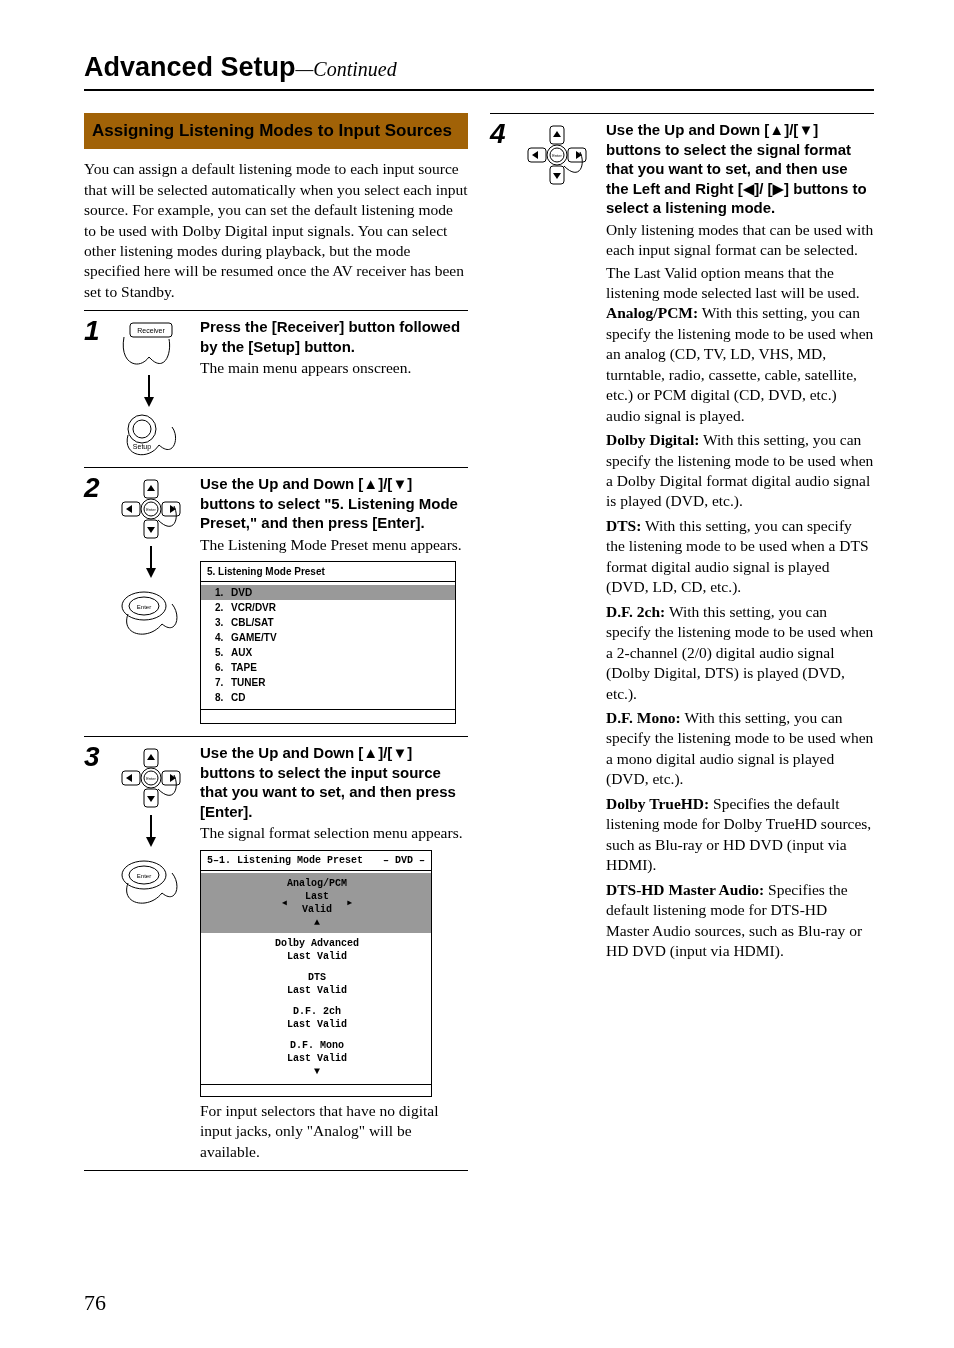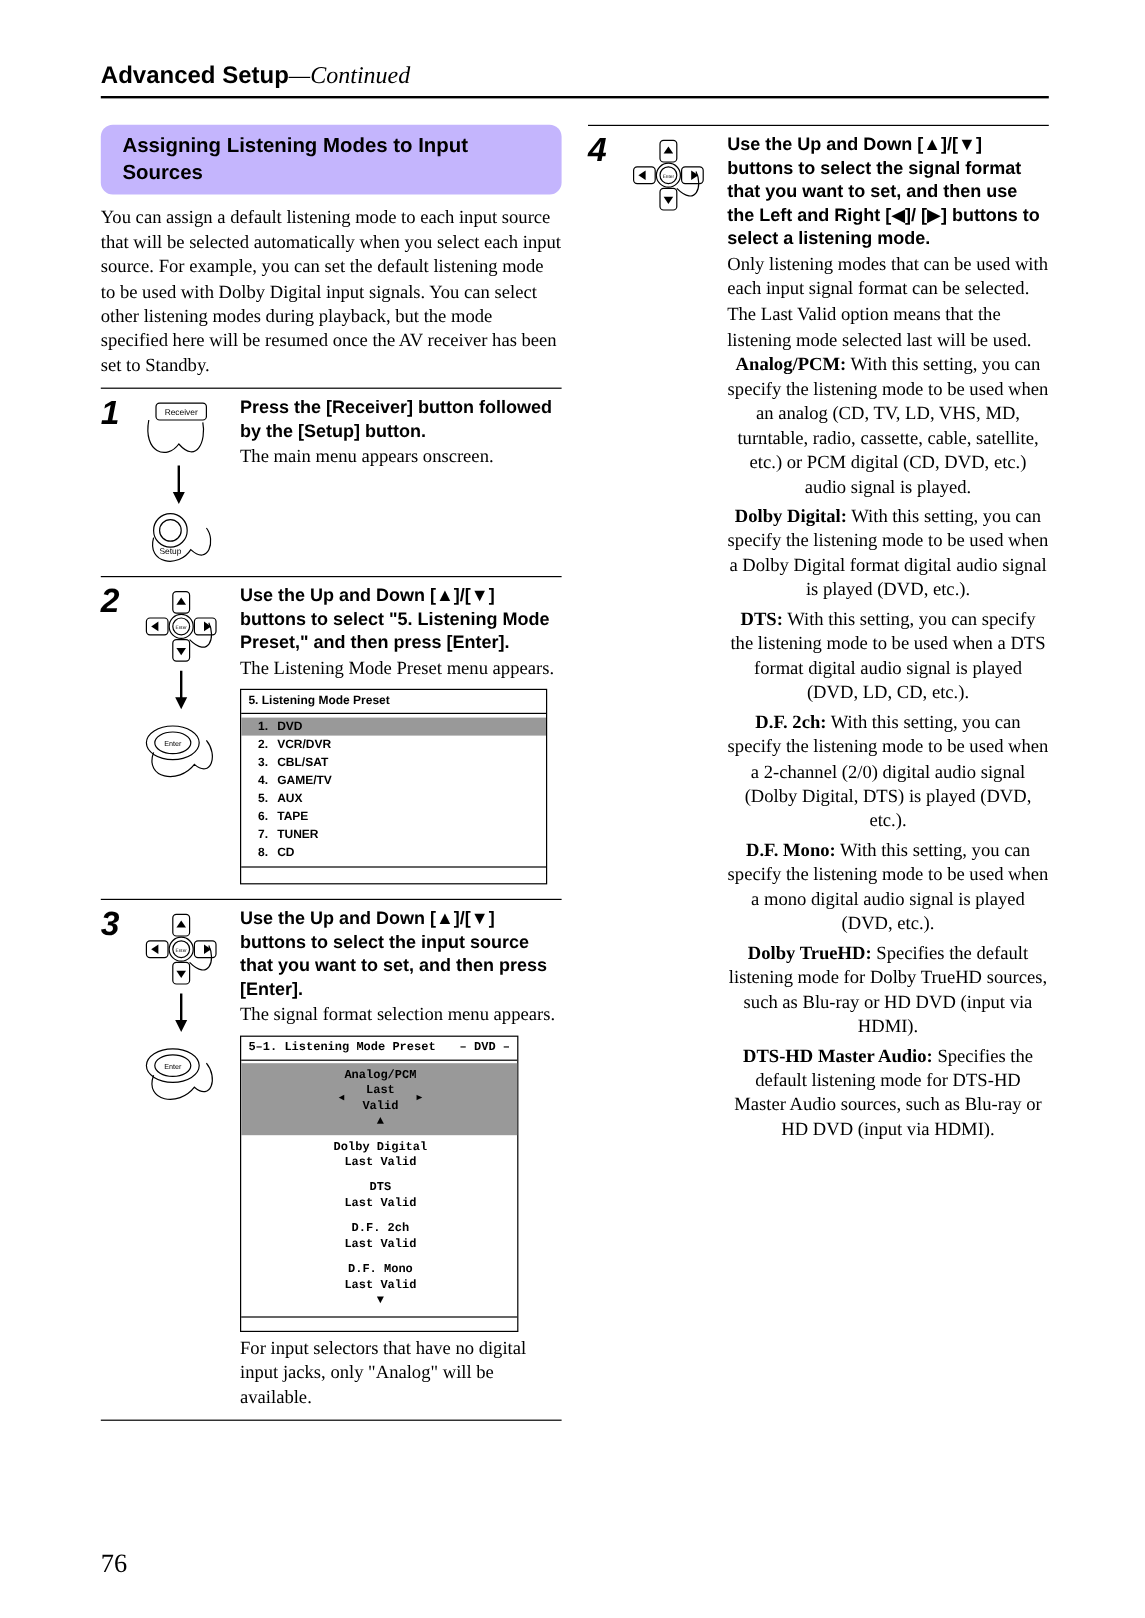--- a/index.html
+++ b/index.html
@@ -12,32 +12,31 @@
     color: #000;
     padding: 50px 80px 20px 84px;
     position: relative;
   }
   .header-line {
     font-size: 20px;
     padding-bottom: 4px;
     border-bottom: 2px solid #000;
     margin-bottom: 22px;
   }
-  .header-line .bold { font-family: Arial, Helvetica, sans-serif; font-weight: bold; font-size: 20px; }
+  .header-line .bold { font-family: Arial, Helvetica, sans-serif; font-weight: bold; font-size: 27px; }
   .header-line .thin { font-style: italic; font-weight: normal; font-size: 20px; }
   .cols { display: flex; gap: 22px; }
   .col { flex: 1; min-width: 0; }
   .section-title {
-    background: #c4b5fd;
+    background: #a16207;
     font-family: Arial, Helvetica, sans-serif;
     font-weight: bold;
     font-size: 17px;
-    padding: 7px 10px 7px 18px;
+    padding: 7px 10px 7px 8px;
     margin-bottom: 10px;
-    border-radius: 10px;
   }
   .intro {
     font-size: 15.5px;
     line-height: 1.32;
     margin-bottom: 8px;
   }
   .sep { border: none; border-top: 1.5px solid #000; margin: 8px 0 4px 0; }
   .step { display: flex; align-items: flex-start; gap: 8px; }
   .step-num {
     font-family: Arial, Helvetica, sans-serif;
@@ -84,21 +83,21 @@
   .menu2 .m2-title { border-bottom: 1px solid #000; padding: 3px 6px; display:flex; justify-content:space-between; align-items:center;}
   .m2-title-right { letter-spacing: 0; }
   .m2-body { padding: 2px 0; }
   .m2-row { display:flex; align-items:center; justify-content:space-between; padding:4px 10px 4px 12px;flex-direction:column; }
   .m2-row.sel { background:#999; }
   .m2-row .lbl { flex:1; }
   .m2-row .val { width: 70px; text-align:center; display:inline-flex; justify-content:center; align-items:center; gap:2px;}
   .m2-arrow-col { width:10px; text-align:center; font-size:10px; }
   .menu2 .m2-foot { border-top:1px solid #000; height:12px; }
 
-  .para { font-size: 15.5px; line-height: 1.32; margin-bottom: 4px; text-align: center; }
+  .para { font-size: 15.5px; line-height: 1.32; margin-bottom: 4px; }
   .para .bterm { font-weight: bold; }
 
   .page-num {
     position: absolute;
     bottom: 30px;
     left: 84px;
     font-size: 22px;
     font-family: "Times New Roman", serif;
   }
 
@@ -255,21 +254,21 @@
               <div class="m2-row sel">
                 <span class="lbl">Analog/PCM</span>
                 <span class="val">
                   <span style="font-size: 8px;">◀</span>
                   <span>Last Valid</span>
                   <span style="font-size: 8px;">▶</span>
                 </span>
                 <span class="m2-arrow-col">▲</span>
               </div>
               <div class="m2-row">
-                <span class="lbl">Dolby Digital</span>
+                <span class="lbl">Dolby Advanced</span>
                 <span class="val">Last Valid</span>
                 <span class="m2-arrow-col"></span>
               </div>
               <div class="m2-row">
                 <span class="lbl">DTS</span>
                 <span class="val">Last Valid</span>
                 <span class="m2-arrow-col"></span>
               </div>
               <div class="m2-row">
                 <span class="lbl">D.F. 2ch</span>

